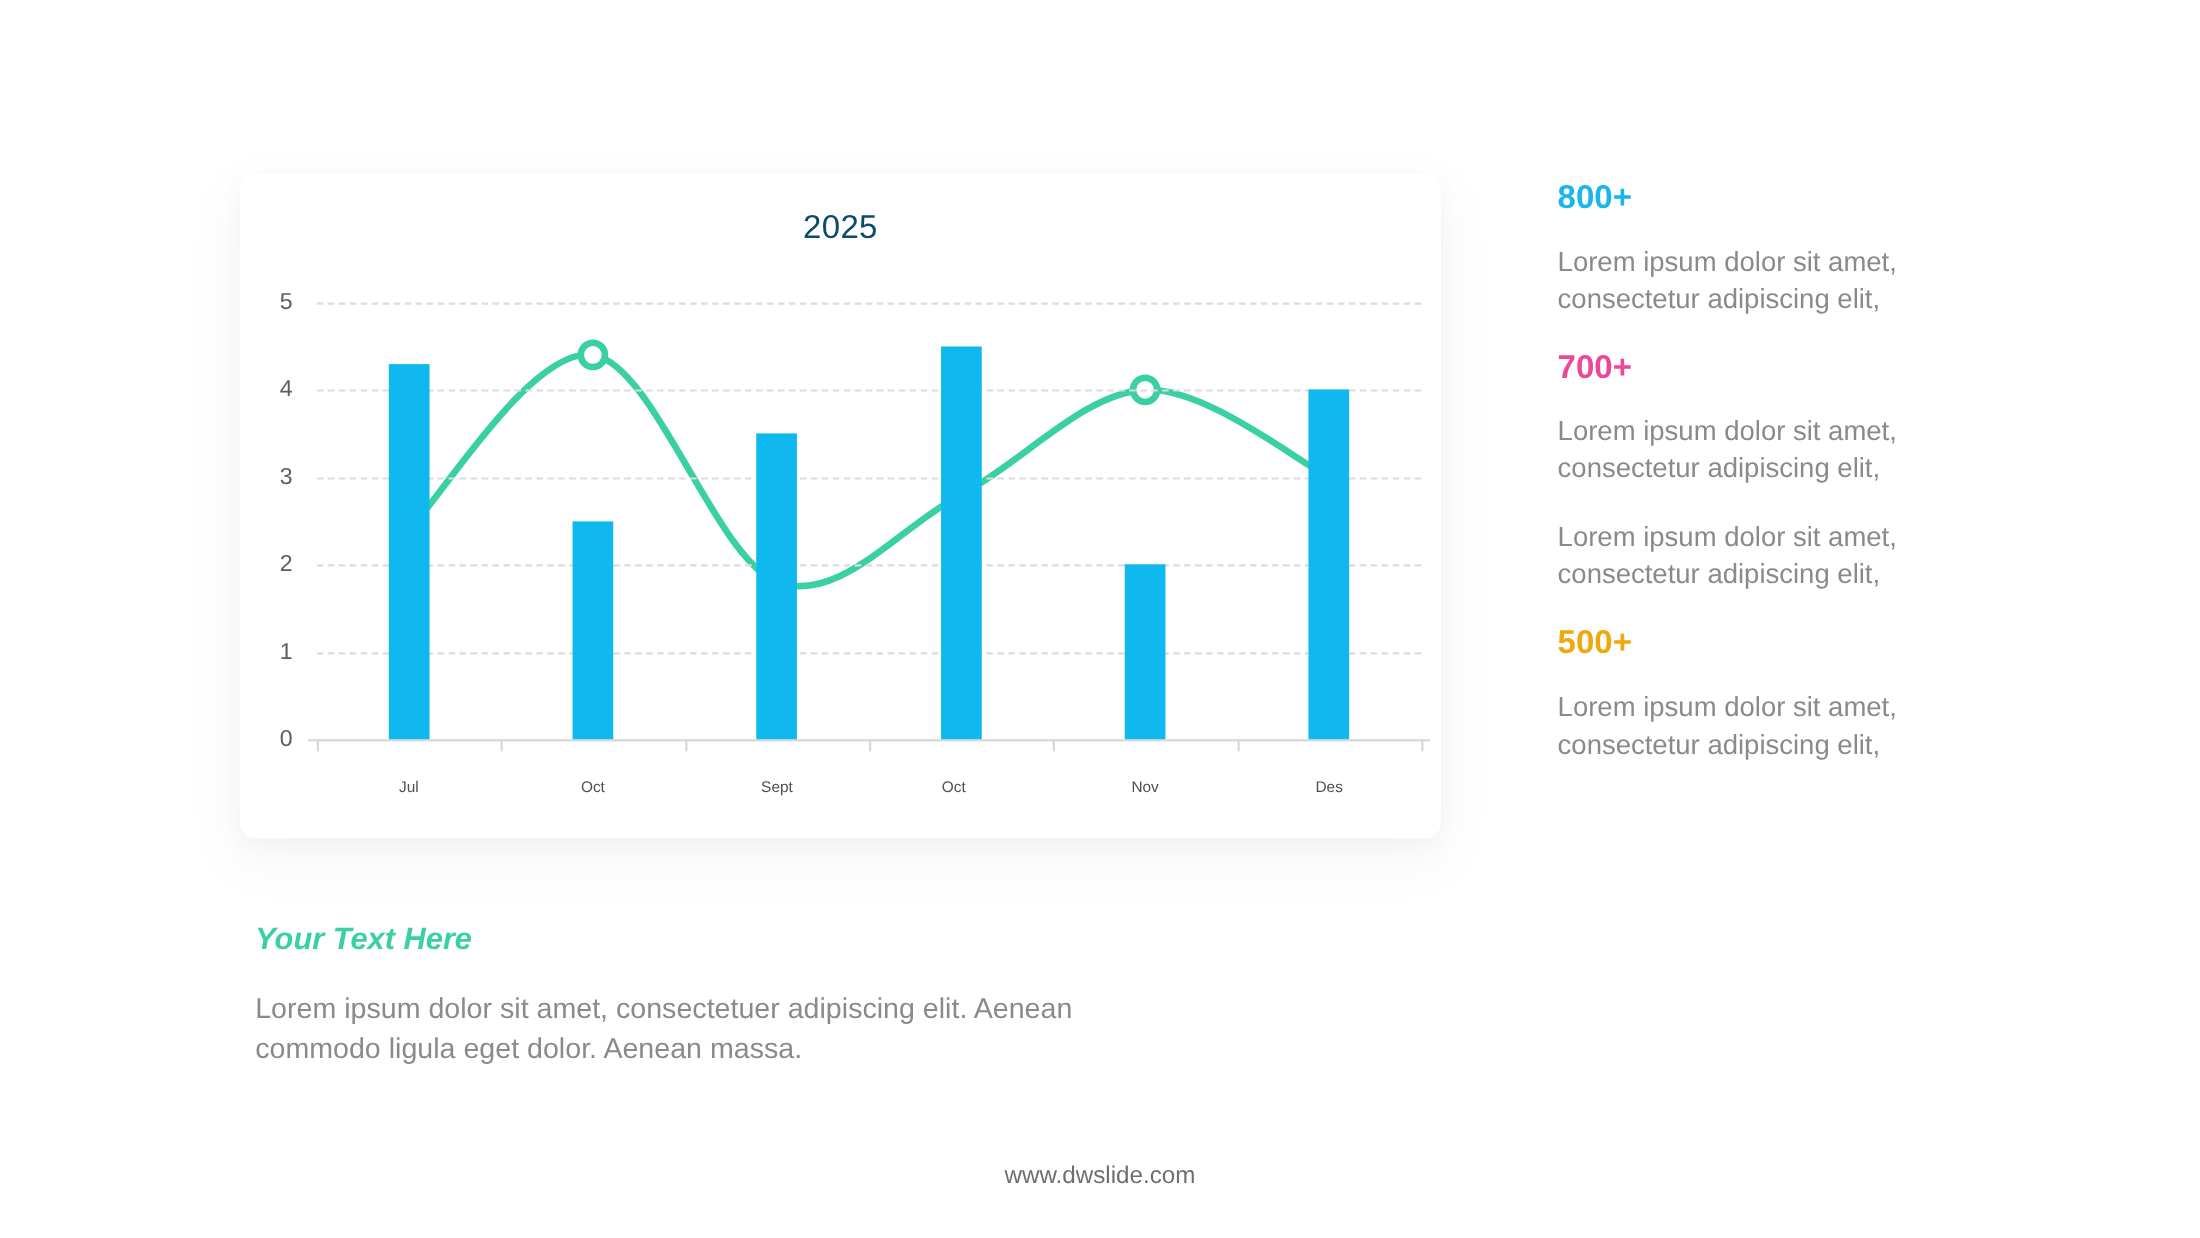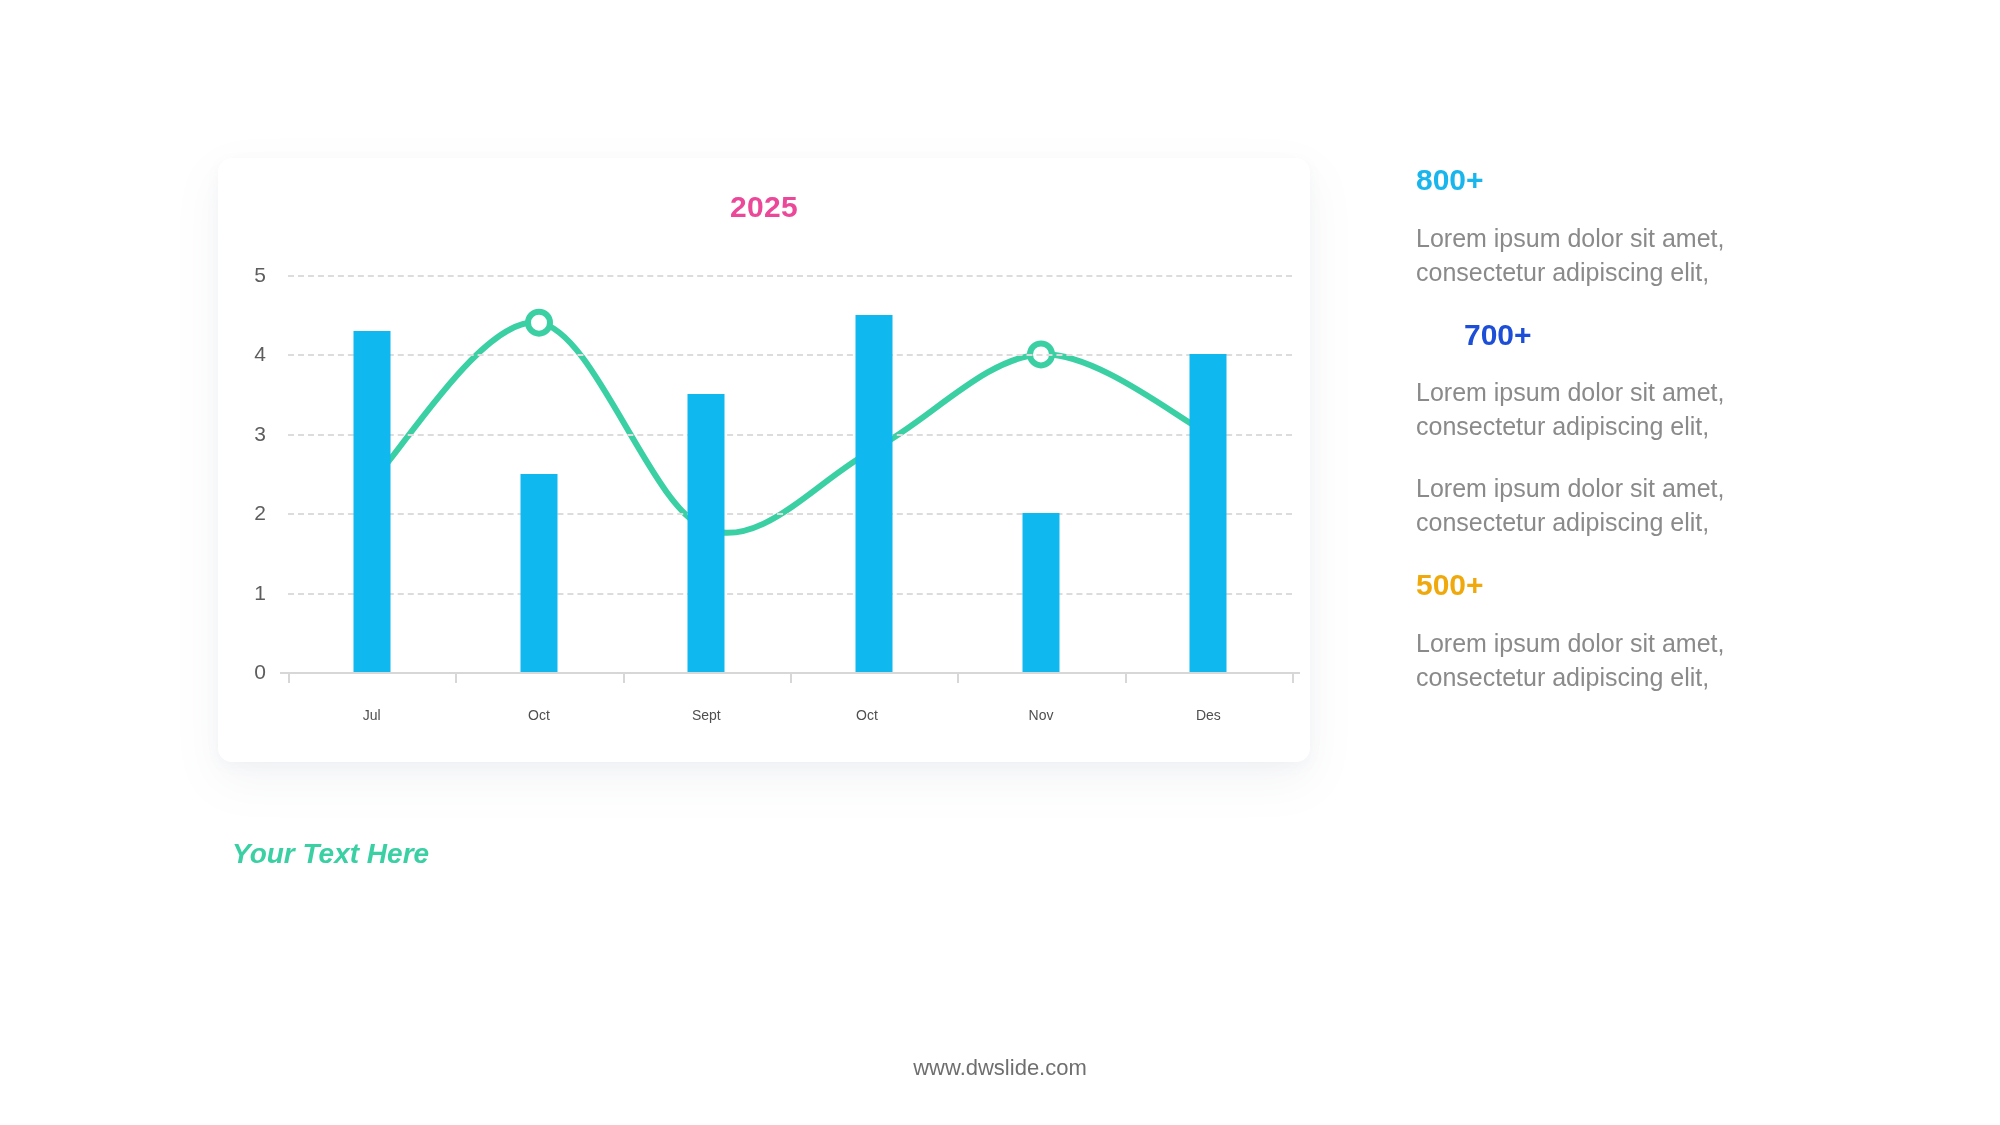--- a/index.html
+++ b/index.html
@@ -37,22 +37,22 @@
                 0 4px 14px rgba(120, 130, 150, 0.05);
   }
 
   .chart-title {
     position: absolute;
     left: 0;
     top: 32px;
     width: 1092px;
     text-align: center;
     font-size: 30px;
-    font-weight: 700;
-    color: #ec4899;
+    font-weight: 400;
+    color: #0c4a6e;
     letter-spacing: 0.3px;
   }
 
   
   
   .plot {
     position: absolute;
     left: 70px;
     top: 117px;
     width: 1004px;
@@ -229,34 +229,35 @@
   </div>
 
   <div class="stats">
 
     <div class="stat-block">
       <p class="stat-value" style="color: rgb(25, 181, 237);">800+</p>
       <p class="stat-desc">Lorem ipsum dolor sit amet, consectetur adipiscing elit,</p>
     </div>
 
     <div class="stat-block">
-      <p class="stat-value" style="color: #1d4ed8; margin-left: 48px;">700+</p>
+      <p class="stat-value" style="color: #ec4899;">700+</p>
       <p class="stat-desc">Lorem ipsum dolor sit amet, consectetur adipiscing elit,</p>
     </div>
 
     <div class="stat-block">
       <p class="stat-desc">Lorem ipsum dolor sit amet, consectetur adipiscing elit,</p>
     </div>
 
     <div class="stat-block">
       <p class="stat-value" style="color: rgb(240, 169, 12);">500+</p>
       <p class="stat-desc">Lorem ipsum dolor sit amet, consectetur adipiscing elit,</p>
     </div>
 
   </div>
 
   <div class="bottom-text">
     <h2 class="bottom-heading">Your Text Here</h2>
+    <p class="bottom-body">Lorem ipsum dolor sit amet, consectetuer adipiscing elit. Aenean commodo ligula eget dolor. Aenean massa.</p>
   </div>
 
   <div class="footer-url">www.dwslide.com</div>
 
 </div>
 
 </body></html>

